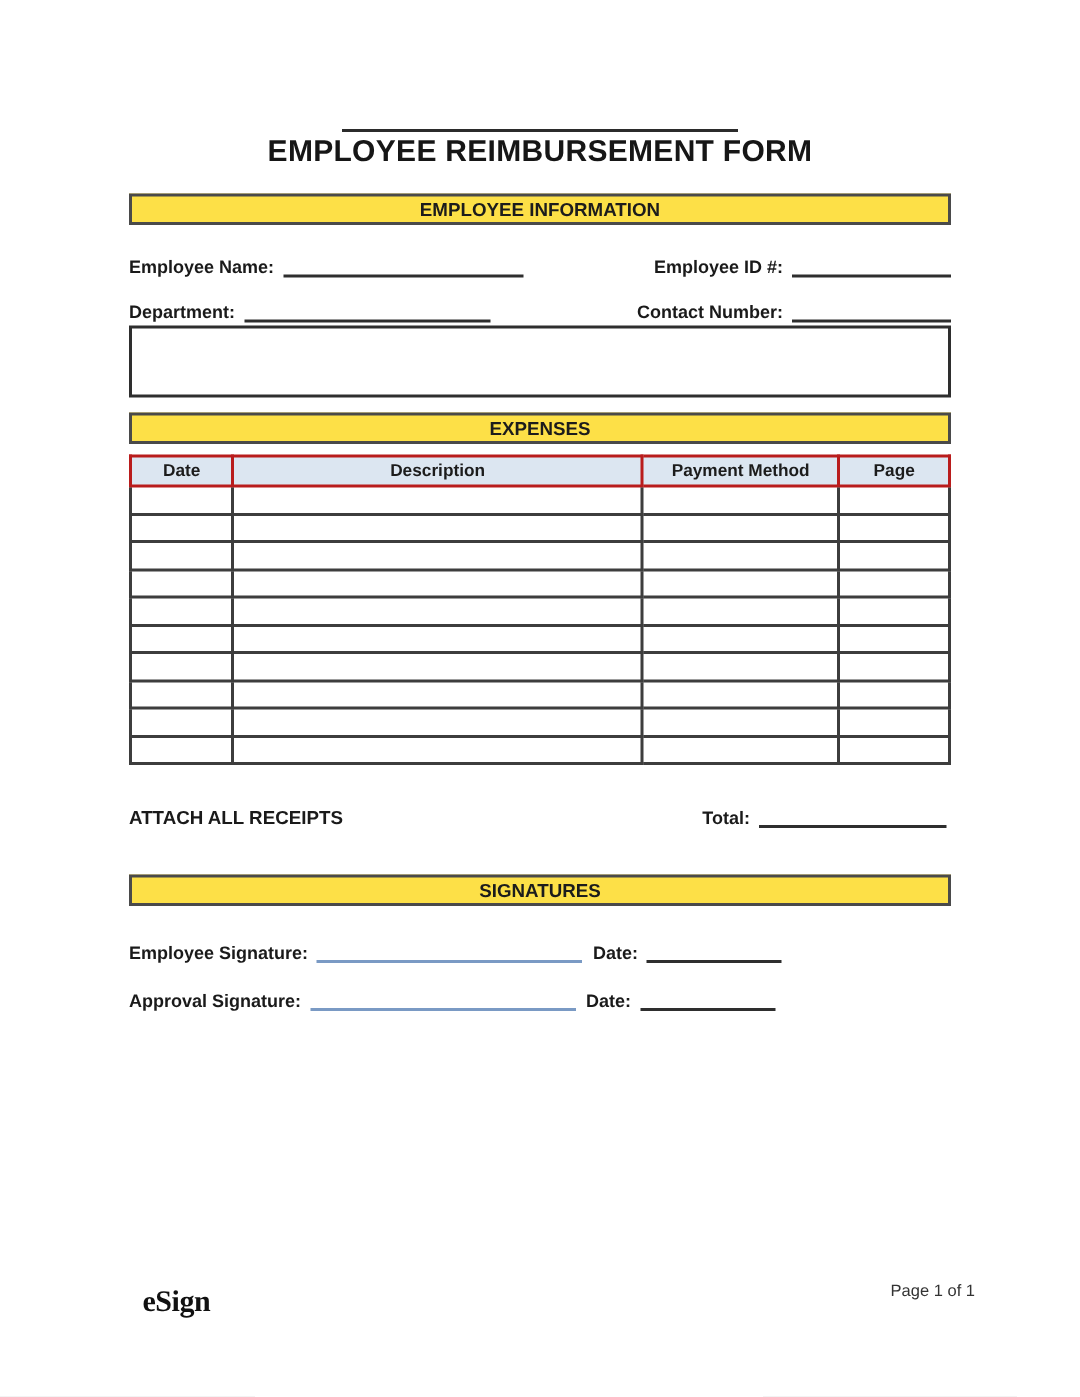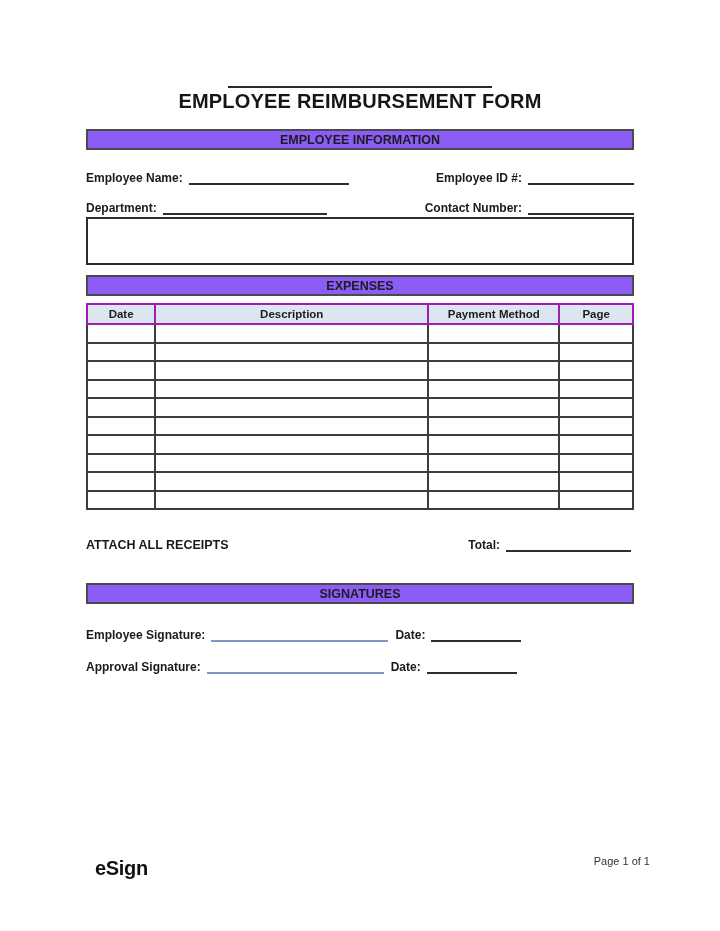--- a/index.html
+++ b/index.html
@@ -29,21 +29,21 @@
     font-size: 20px;
     font-weight: bold;
     letter-spacing: 0.2px;
     color: #161616;
   }
 
   
   .section-bar {
     margin-top: 16px;
     height: 21px;
-    background: #8b5cf6;
+    background: #fde047;
     border: 2px solid #4a4a4a;
     display: flex;
     align-items: center;
     justify-content: center;
     font-size: 12.5px;
     font-weight: bold;
     color: #1c1c1c;
   }
 
   
@@ -82,21 +82,21 @@
 
   
   .expenses-table {
     margin-top: 7px;
     width: 100%;
     border-collapse: collapse;
     table-layout: fixed;
   }
   .expenses-table th {
     background: #dce6f1;
-    border: 2px solid #a21caf;
+    border: 2px solid #b91c1c;
     height: 20px;
     font-size: 11.5px;
     font-weight: bold;
     text-align: center;
     color: #1c1c1c;
   }
   .expenses-table td {
     border: 2px solid #3d3d3d;
     height: 18.5px;
     background: #ffffff;
@@ -146,20 +146,21 @@
 
   
   .footer-logo {
     position: absolute;
     left: 95px;
     bottom: 51px;
     font-size: 20px;
     font-weight: bold;
     color: #111111;
     letter-spacing: -0.3px;
+    font-family: Liberation Serif, serif;
   }
   .footer-page {
     position: absolute;
     right: 70px;
     bottom: 64px;
     font-size: 11px;
     color: #333333;
   }
 </style>
 </head>

